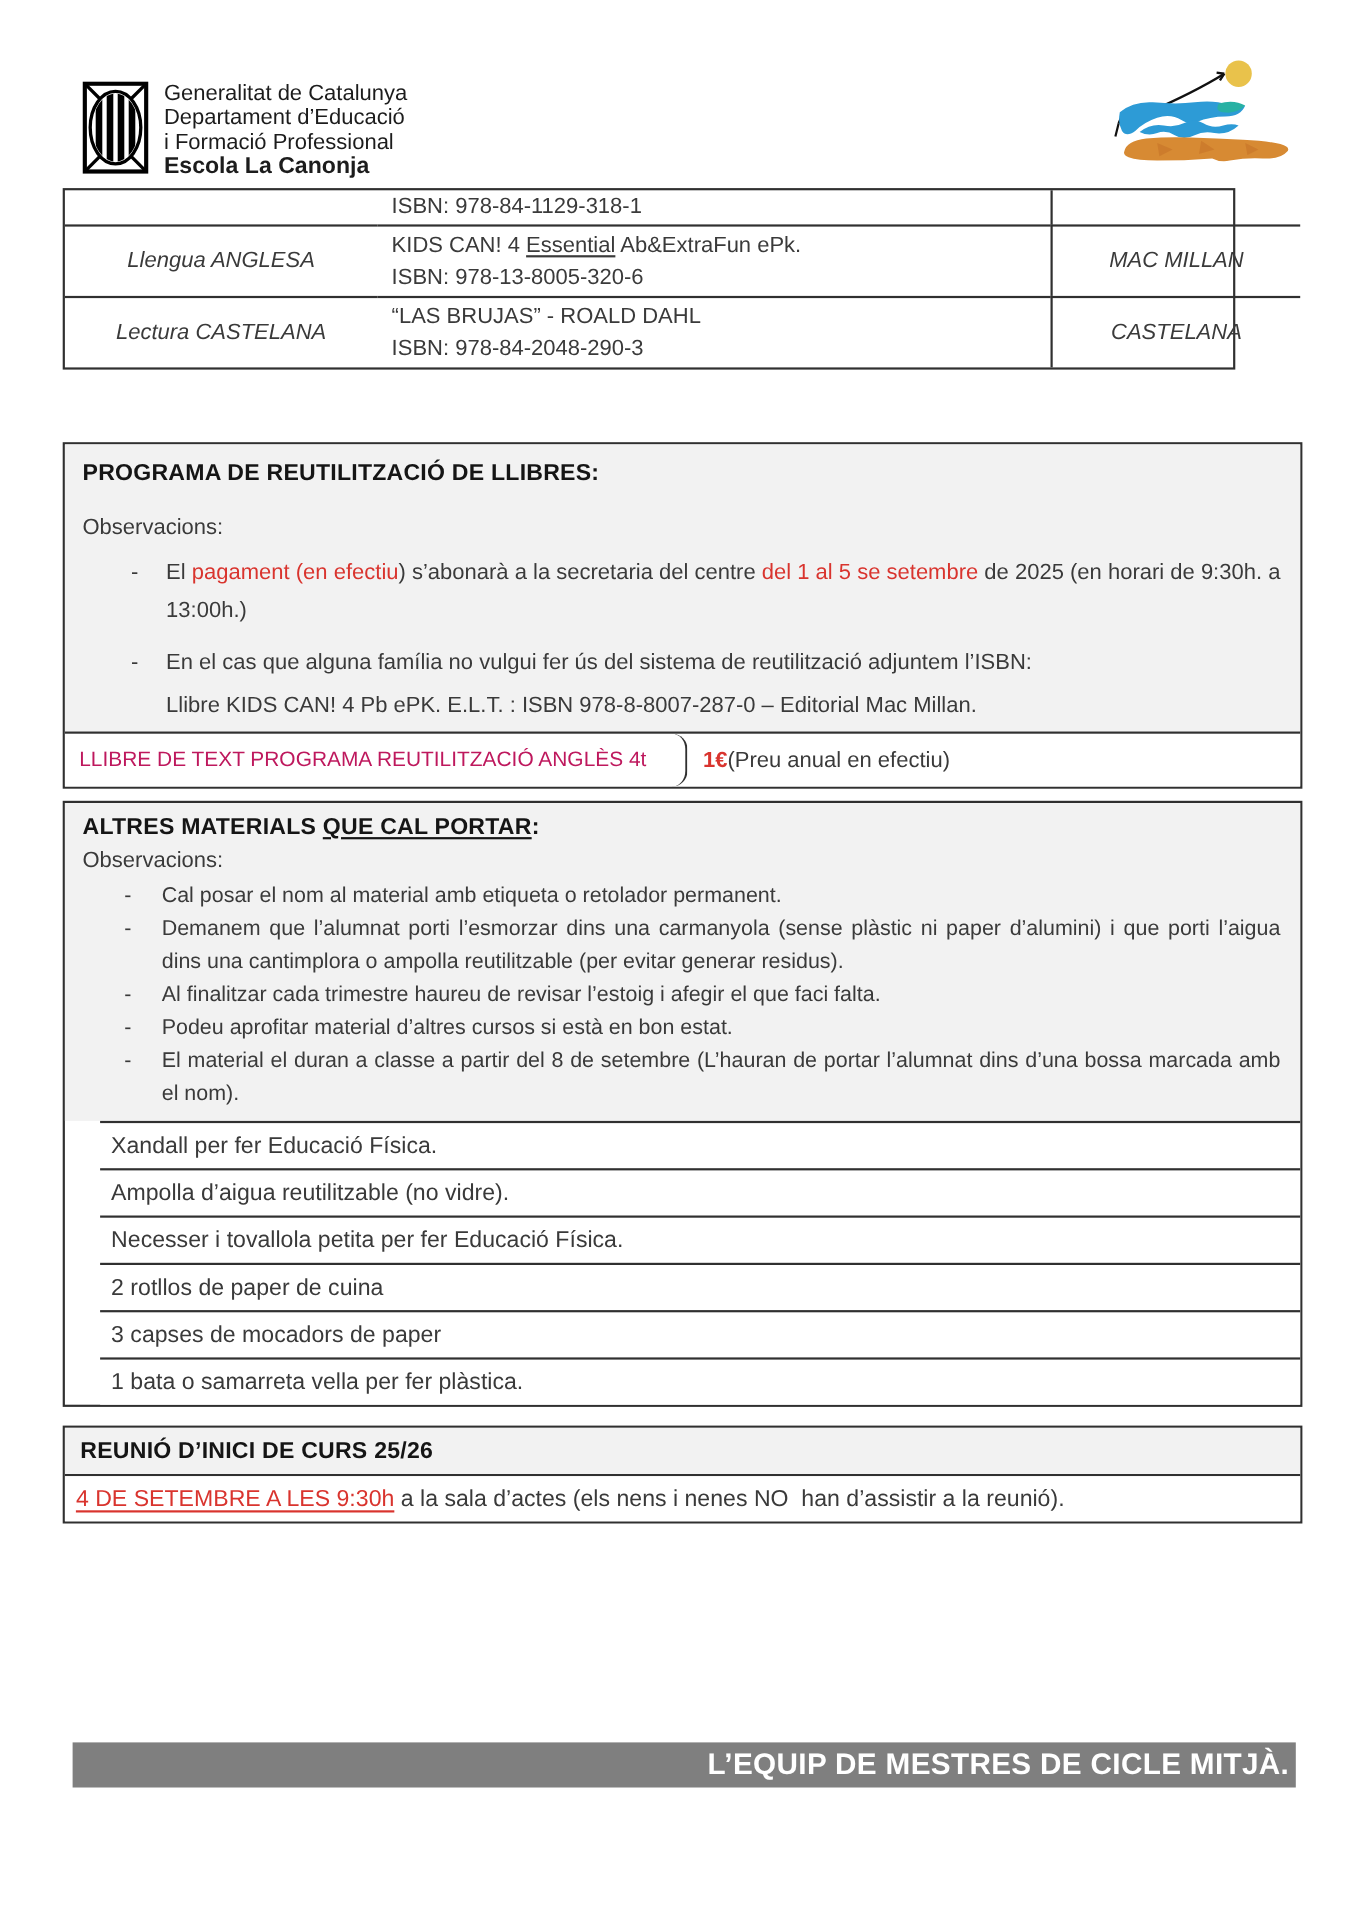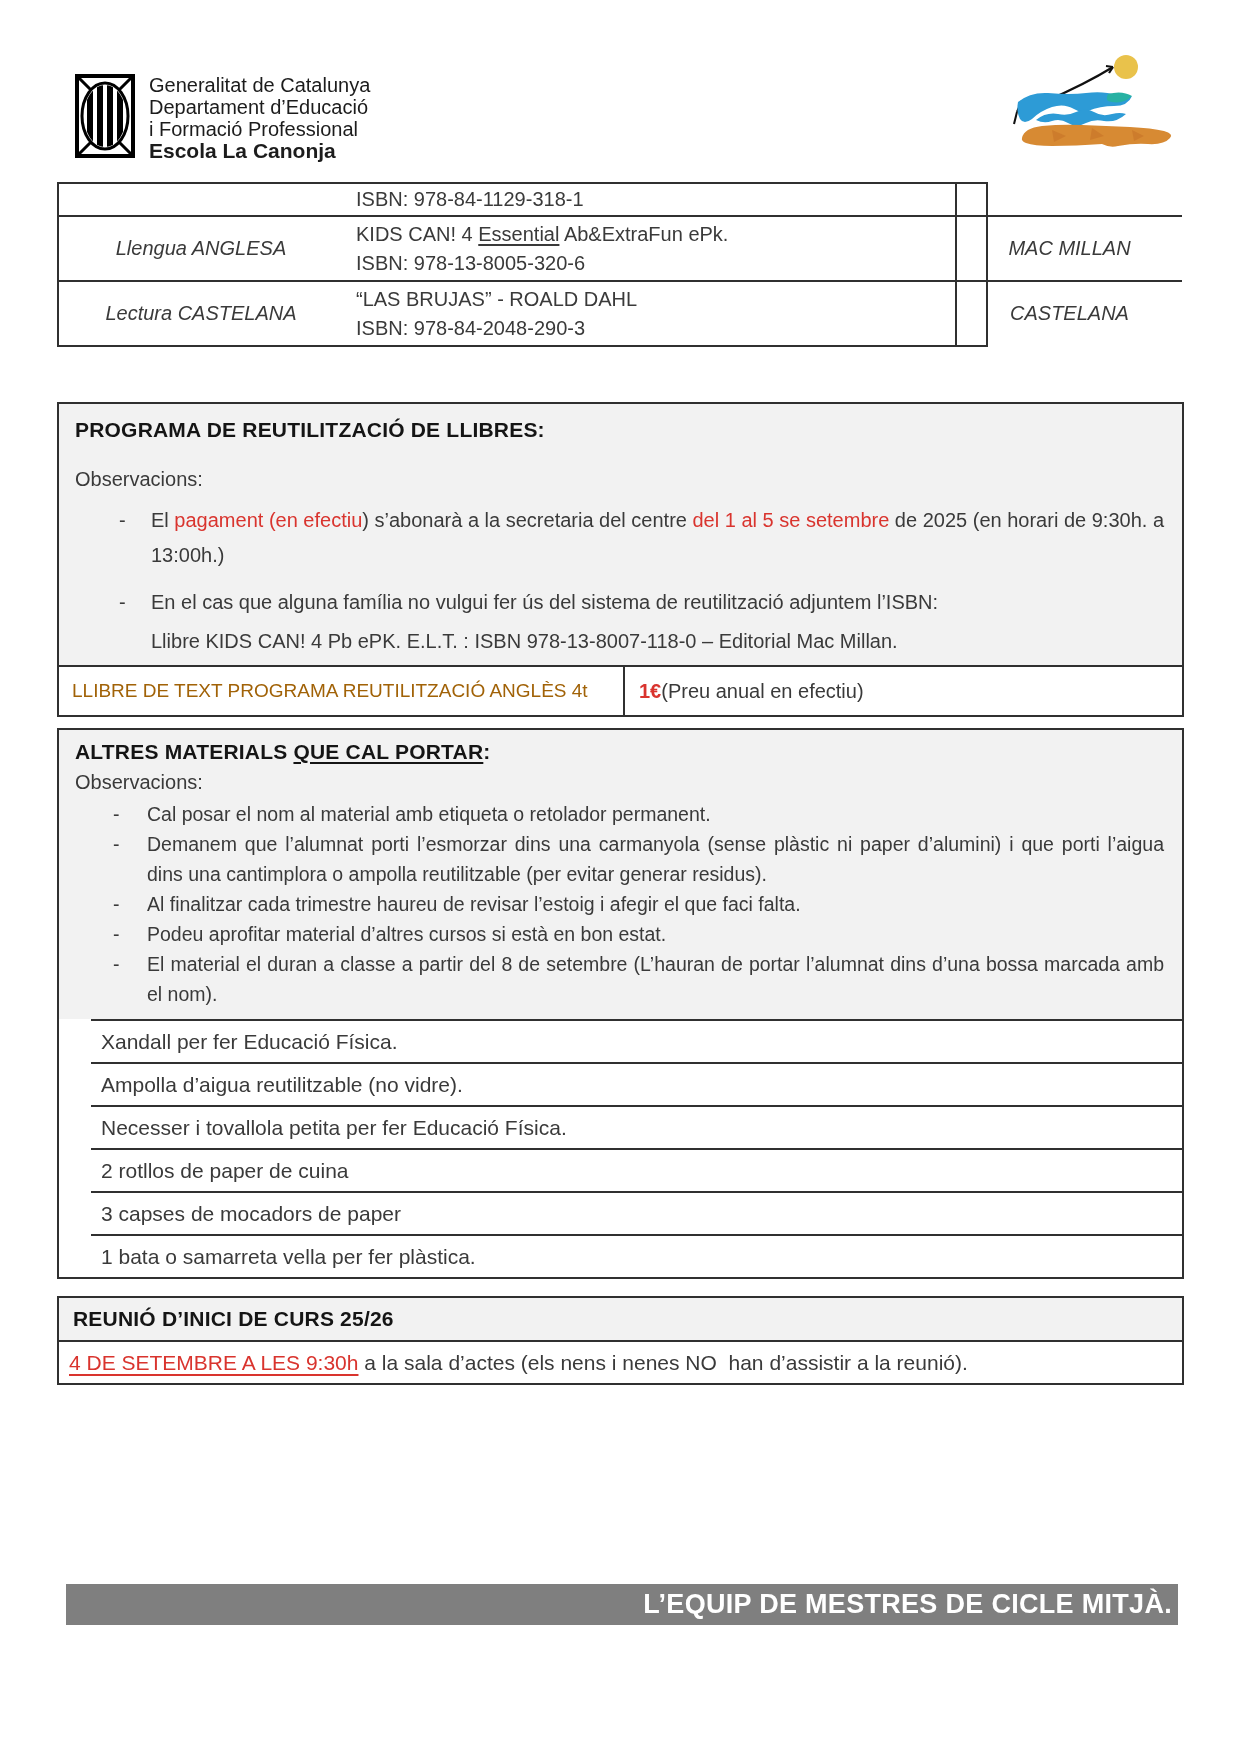--- a/index.html
+++ b/index.html
@@ -15,21 +15,21 @@
   .page{position:relative;width:1241px;height:1755px;background:#fff;overflow:hidden;}
 
   
   .org-block{position:absolute;left:75px;top:74px;display:flex;gap:14px;}
   .org-text{font-size:20px;line-height:22px;color:#1c1c1c;}
   .org-text .school{font-weight:bold;font-size:21px;}
 
   .school-logo{position:absolute;left:1012px;top:50px;}
 
   
-  .books-table{position:absolute;left:57px;top:182px;width:931px;
+  .books-table{position:absolute;left:57px;top:171px;width:1066px;
     display:grid;grid-template-columns:284px 612px 227px;grid-template-rows:31px 65px 65px;
     border:2px solid var(--border);font-size:20px;color:#3a3a3a;}
   .bt-cell{display:flex;flex-direction:column;justify-content:center;}
   .bt-cell.center{align-items:center;text-align:left;font-style:italic;}
   .bt-cell.left{padding-left:13px;}
   .bt-cell.bl{border-left:2px solid var(--border);}
   .bt-cell.bt{border-top:2px solid var(--border);}
   .bt-line{line-height:29px;}
 
   
@@ -43,21 +43,21 @@
 
   
   .box1{top:402px;}
   .box1 .box-gray{min-height:252px;padding:14px 18px 12px 16px;}
   .box1 .obs{margin-top:26px;}
   .box1 .bullets{margin-top:12px;font-size:20px;line-height:35px;color:#3a3a3a;}
   .box1 .bullet{margin-top:12px;margin-left:44px;}
   .box1 .note{margin-top:10px;margin-left:76px;font-size:20px;color:#3a3a3a;}
   .price-row{display:flex;border-top:2px solid var(--border);height:50px;background:#fff;}
   .price-label{flex:0 0 566px;display:flex;align-items:center;padding-left:13px;
-    font-size:19px;color:#a16207;border-right:2px solid var(--border);}
+    font-size:19px;color:#be185d;border-right:2px solid var(--border);border-radius:14px;}
   .price-value{flex:1;display:flex;align-items:center;padding-left:14px;font-size:20px;color:#3a3a3a;}
 
   
   .box2{top:728px;}
   .box2 .box-gray{min-height:268px;padding:10px 18px 10px 16px;}
   .box2 .obs{margin-top:7px;}
   .box2 .bullets{margin-top:5px;font-size:19.5px;line-height:30px;color:#3a3a3a;}
   .box2 .bullet{margin-left:38px;}
   .box2 .bullet .dash{flex:0 0 34px;}
   .mat-row{height:43px;display:flex;align-items:center;padding-left:10px;
@@ -156,21 +156,21 @@
       <div class="bullets">
         <div class="bullet">
           <span class="dash">-</span>
           <span class="btext"><span>El </span><span class="seg-red">pagament (en efectiu</span><span>) s’abonarà a la secretaria del centre </span><span class="seg-red">del 1 al 5 se setembre</span><span> de 2025 (en horari de 9:30h. a 13:00h.)</span></span>
         </div>
         <div class="bullet">
           <span class="dash">-</span>
           <span class="btext"><span>En el cas que alguna família no vulgui fer ús del sistema de reutilització adjuntem l’ISBN:</span></span>
         </div>
       </div>
-      <div class="note">Llibre KIDS CAN! 4 Pb ePK. E.L.T. : ISBN 978-13-8007-118-0 – Editorial Mac Millan.</div>
+      <div class="note">Llibre KIDS CAN! 4 Pb ePK. E.L.T. : ISBN 978-8-8007-287-0 – Editorial Mac Millan.</div>
     </div>
     <div class="price-row">
       <div class="price-label">LLIBRE DE TEXT PROGRAMA REUTILITZACIÓ ANGLÈS 4t</div>
       <div class="price-value">
           <span class="seg-rb">1€</span>
           <span> (Preu anual en efectiu)</span>
         </div>
     </div>
   </section>
 

